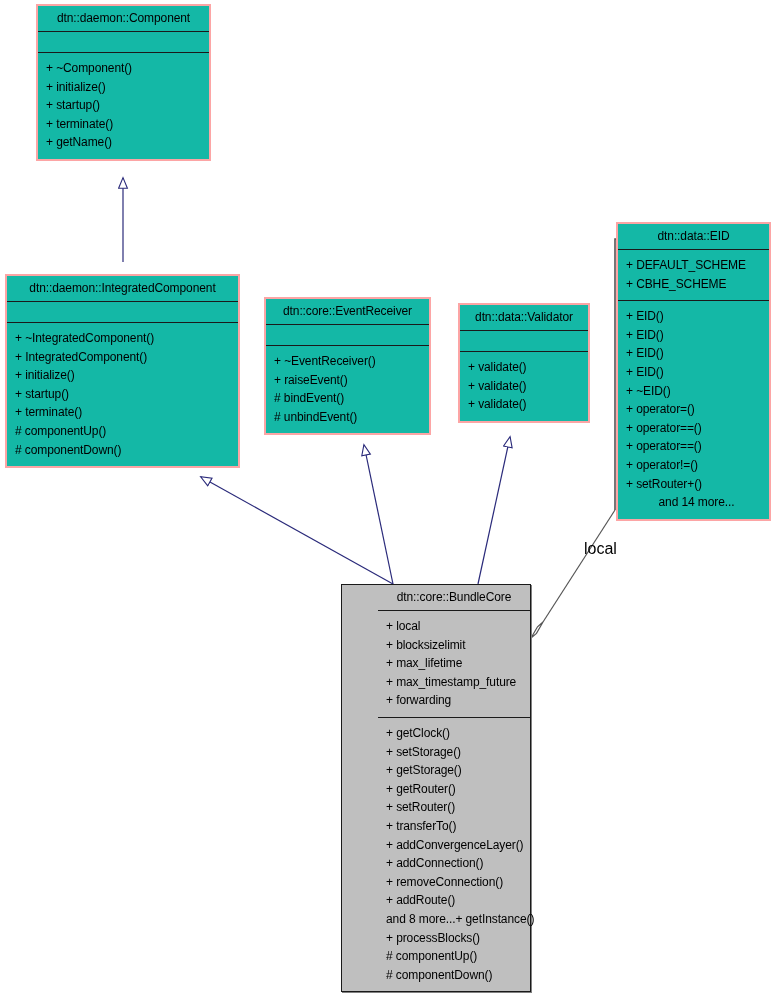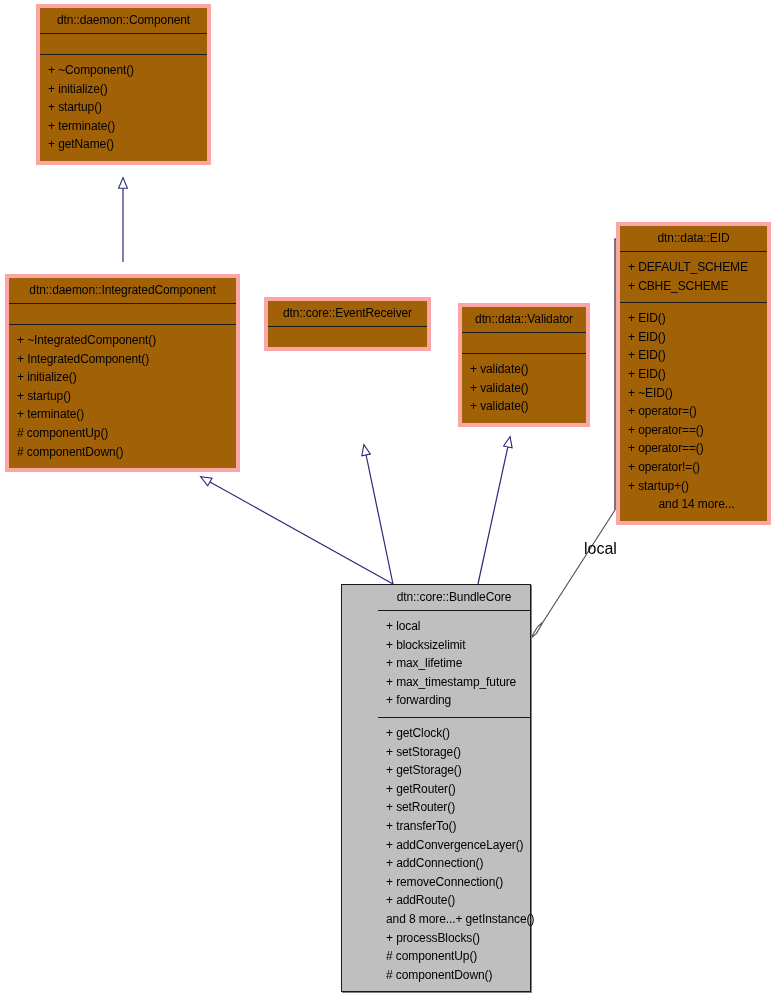--- a/index.html
+++ b/index.html
@@ -23,22 +23,22 @@
   #edge-layer {
     position: absolute;
     left: 0; top: 0;
     width: 776px;
     height: 997px;
     pointer-events: none;
   }
   .uml-class {
     position: absolute;
     box-sizing: border-box;
-    border: 4px solid #fca5a5;
-    background: #a16207;
+    border: 2px solid #fca5a5;
+    background: #14b8a6;
     font-size: 12px;
     line-height: 12px;
     color: #000000;
   }
   .uml-class.shaded {
     background: #bfbfbf;
     border: 1px solid #1a1a1a;
     box-shadow: 1px 1px 0 0 #808080;
   }
   .uml-title {
@@ -137,20 +137,26 @@
       <div class="uml-row">+ startup()</div>
       <div class="uml-row">+ terminate()</div>
       <div class="uml-row"># componentUp()</div>
       <div class="uml-row"># componentDown()</div>
     </div>
   </div>
 
   <div class="uml-class" style="left:264px; top:297px; width:167px;">
     <div class="uml-title">dtn::core::EventReceiver</div>
     <div class="uml-compartment empty"></div>
+    <div class="uml-compartment">
+      <div class="uml-row">+ ~EventReceiver()</div>
+      <div class="uml-row">+ raiseEvent()</div>
+      <div class="uml-row"># bindEvent()</div>
+      <div class="uml-row"># unbindEvent()</div>
+    </div>
   </div>
 
   <div class="uml-class" style="left:458px; top:303px; width:132px;">
     <div class="uml-title">dtn::data::Validator</div>
     <div class="uml-compartment empty"></div>
     <div class="uml-compartment">
       <div class="uml-row">+ validate()</div>
       <div class="uml-row">+ validate()</div>
       <div class="uml-row">+ validate()</div>
     </div>
@@ -165,21 +171,21 @@
     <div class="uml-compartment">
       <div class="uml-row">+ EID()</div>
       <div class="uml-row">+ EID()</div>
       <div class="uml-row">+ EID()</div>
       <div class="uml-row">+ EID()</div>
       <div class="uml-row">+ ~EID()</div>
       <div class="uml-row">+ operator=()</div>
       <div class="uml-row">+ operator==()</div>
       <div class="uml-row">+ operator==()</div>
       <div class="uml-row">+ operator!=()</div>
-      <div class="uml-row">+ startup+()</div>
+      <div class="uml-row">+ setRouter+()</div>
       <div class="uml-row centered">and 14 more...</div>
     </div>
   </div>
 
   <div class="uml-class shaded" style="left:341px; top:584px; width:190px;padding-left:36px;">
     <div class="uml-title">dtn::core::BundleCore</div>
     <div class="uml-compartment">
       <div class="uml-row">+ local</div>
       <div class="uml-row">+ blocksizelimit</div>
       <div class="uml-row">+ max_lifetime</div>

